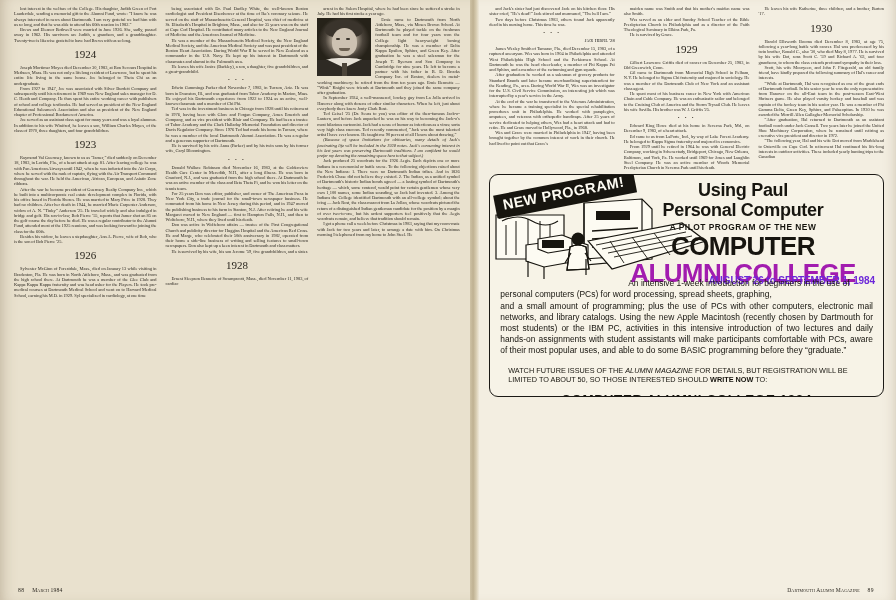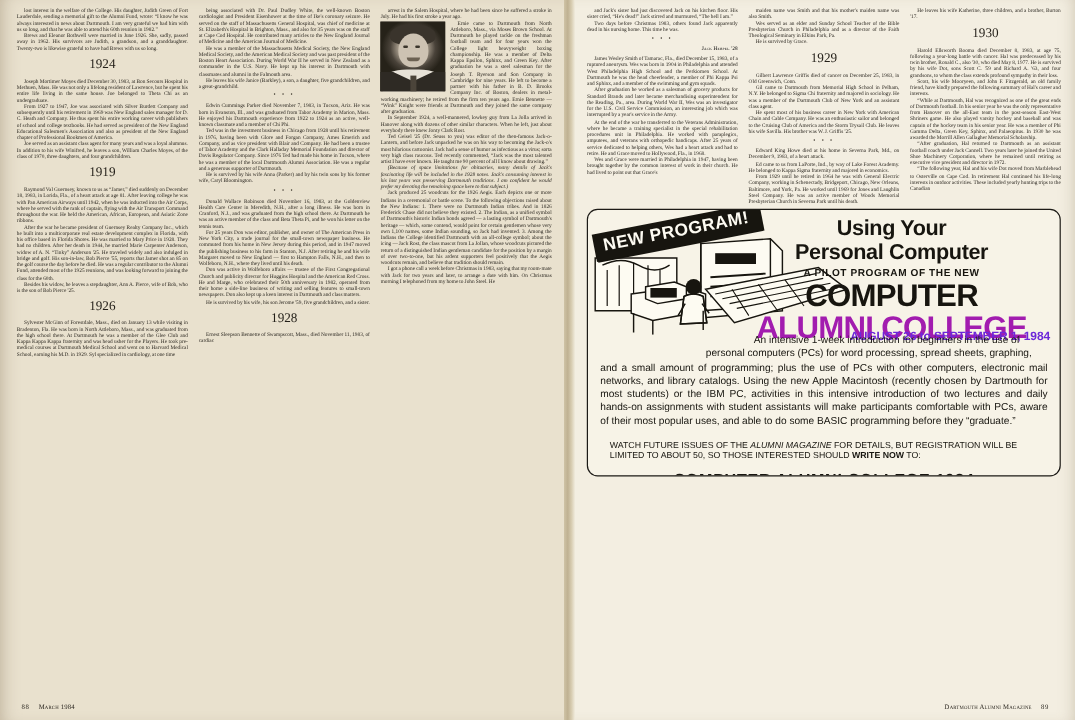--- a/index.html
+++ b/index.html
@@ -116,21 +116,21 @@
   }
   .ad-body{
     position:relative;
     font-family:"Liberation Sans", sans-serif;
     font-size:8.45px;line-height:11.2px;color:#17150f;
     padding:0 10px;
     text-align:justify;
     z-index:3;
   }
   .ad-body .ind1{margin-left:128px;text-align:justify;}
-  .ad-body .ind2{margin-left:88px;text-align:justify;}
+  .ad-body .ind2{text-align:justify;}
   .ad-watch{
     font-family:"Liberation Sans", sans-serif;
     font-size:7.3px;line-height:9.6px;color:#17150f;
     margin-top:9px;padding:0 18px;
   }
   .ad-watch .ital{font-style:italic;}
   .ad-watch b{font-weight:bold;}
   .ad-cac{
     font-family:"Liberation Sans", sans-serif;
     font-size:13.4px;font-weight:bold;letter-spacing:.6px;
@@ -153,21 +153,21 @@
   <div class="page page-left">
     <div class="cols">
 
       <div class="col">
         <p>lost interest in the welfare of the College. His daughter, Judith Green of Fort Lauderdale, sending a memorial gift to the Alumni Fund, wrote: “I know he was always interested in news about Dartmouth. I am very grateful we had him with us so long, and that he was able to attend his 60th reunion in 1982.”</p>
         <p>Brews and Eleanor Bothwell were married in June 1926. She, sadly, passed away in 1962. His survivors are Judith, a grandson, and a granddaughter. Twenty-two is likewise grateful to have had Brews with us so long.</p>
         <div class="yr">1924</div>
         <p class="sc-lead">Joseph Mortimer Moyes died December 30, 1983, at Bon Secours Hospital in Methuen, Mass. He was not only a lifelong resident of Lawrence, but he spent his entire life living in the same house. Joe belonged to Theta Chi as an undergraduate.</p>
         <p>From 1927 to 1947, Joe was associated with Silver Burdett Company and subsequently until his retirement in 1969 was New England sales manager for D. C. Heath and Company. He thus spent his entire working career with publishers of school and college textbooks. He had served as president of the New England Educational Salesmen's Association and also as president of the New England chapter of Professional Bookmen of America.</p>
         <p>Joe served as an assistant class agent for many years and was a loyal alumnus. In addition to his wife Winifred, he leaves a son, William Charles Moyes, of the class of 1970, three daughters, and four grandchildren.</p>
-        <div class="yr">1919</div>
+        <div class="yr">1923</div>
         <p>Raymond Val Guernsey, known to us as “Jamer,” died suddenly on December 18, 1983, in Lorida, Fla., of a heart attack at age 81. After leaving college he was with Pan American Airways until 1942, when he was inducted into the Air Corps, where he served with the rank of captain, flying with the Air Transport Command throughout the war. He held the American, African, European, and Asiatic Zone ribbons.</p>
         <p>After the war he became president of Guernsey Realty Company Inc., which he built into a multicorporate real estate development complex in Florida, with his office based in Florida Shores. He was married to Mary Price in 1928. They had no children. After her death in 1944, he married Marie Carpenter Anderson, widow of A. N. “Tinky” Anderson '25. He traveled widely and also indulged in bridge and golf. His son-in-law, Bob Pierce '55, reports that Jamer shot an 85 on the golf course the day before he died. He was a regular contributor to the Alumni Fund, attended most of the 1925 reunions, and was looking forward to joining the class for the 60th.</p>
         <p>Besides his widow, he leaves a stepdaughter, Ann A. Pierce, wife of Bob, who is the son of Bob Pierce '25.</p>
         <div class="yr">1926</div>
         <p>Sylvester McGinn of Forestdale, Mass., died on January 13 while visiting in Bradenton, Fla. He was born in North Attleboro, Mass., and was graduated from the high school there. At Dartmouth he was a member of the Glee Club and Kappa Kappa Kappa fraternity and was head usher for the Players. He took pre-medical courses at Dartmouth Medical School and went on to Harvard Medical School, earning his M.D. in 1929. Syl specialized in cardiology, at one time</p>
       </div>
 
       <div class="col">
         <p>being associated with Dr. Paul Dudley White, the well-known Boston cardiologist and President Eisenhower at the time of Ike's coronary seizure. He served on the staff of Massachusetts General Hospital, was chief of medicine at St. Elizabeth's Hospital in Brighton, Mass., and also for 35 years was on the staff at Cape Cod Hospital. He contributed many articles to the New England Journal of Medicine and the American Journal of Medicine.</p>
         <p>He was a member of the Massachusetts Medical Society, the New England Medical Society, and the American Medical Society and was past president of the Boston Heart Association. During World War II he served in New Zealand as a commander in the U.S. Navy. He kept up his interest in Dartmouth with classmates and alumni in the Falmouth area.</p>
@@ -283,21 +283,21 @@
 
             <path d="M96 44 L190 26 L214 44 L120 72 Z" fill="#fdfbf2"></path>
             <path d="M104 48 L188 31 M110 52 L194 35 M116 56 L200 39 M122 60 L206 43" stroke-width="0.9"></path>
             <path d="M118 44 L132 66 M140 40 L156 62 M162 36 L178 58" stroke-width="0.9"></path>
 
             <path d="M36 64 L36 80 M94 62 L94 78 M52 70 L52 82"></path>
           </g>
         </svg>
 
         <div class="ad-head">
-          <div class="ad-h1">Using Your</div>
+          <div class="ad-h1">Using Paul</div>
           <div class="ad-h1">Personal Computer</div>
           <div class="ad-h2">A PILOT PROGRAM OF THE NEW</div>
           <div class="ad-h3">COMPUTER</div>
           <div class="ad-h4">ALUMNI COLLEGE</div>
         </div>
 
         <div class="ad-date">AUGUST 26 to SEPTEMBER 1, 1984</div>
       </div>
 
       <div class="ad-body">

